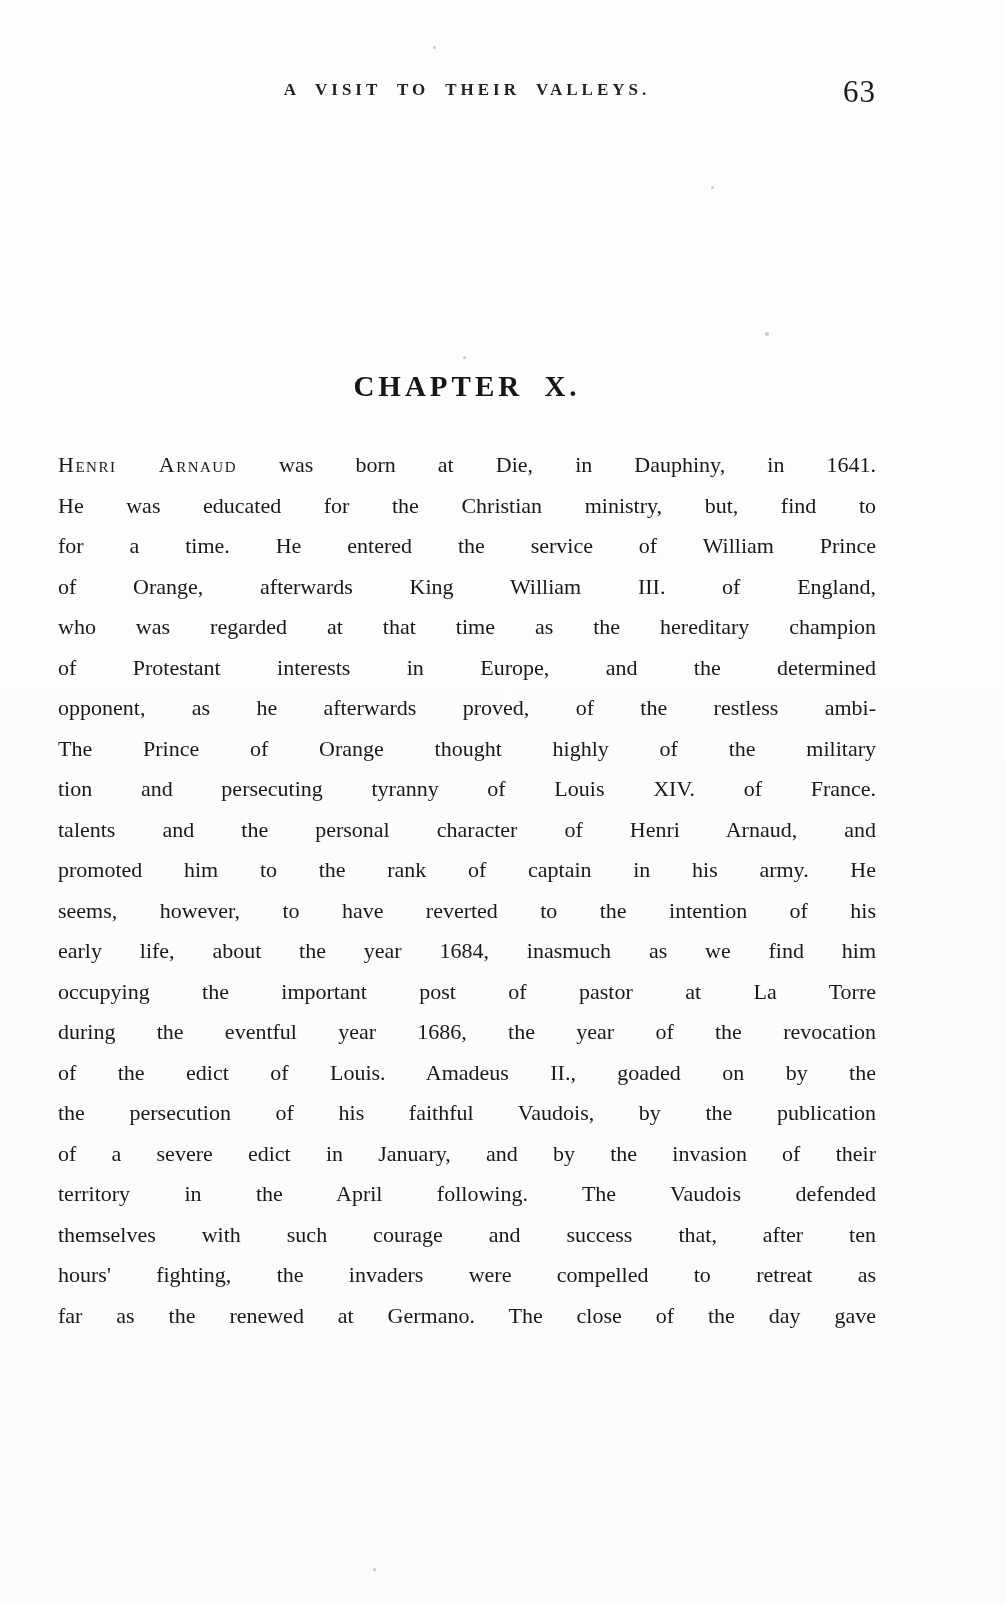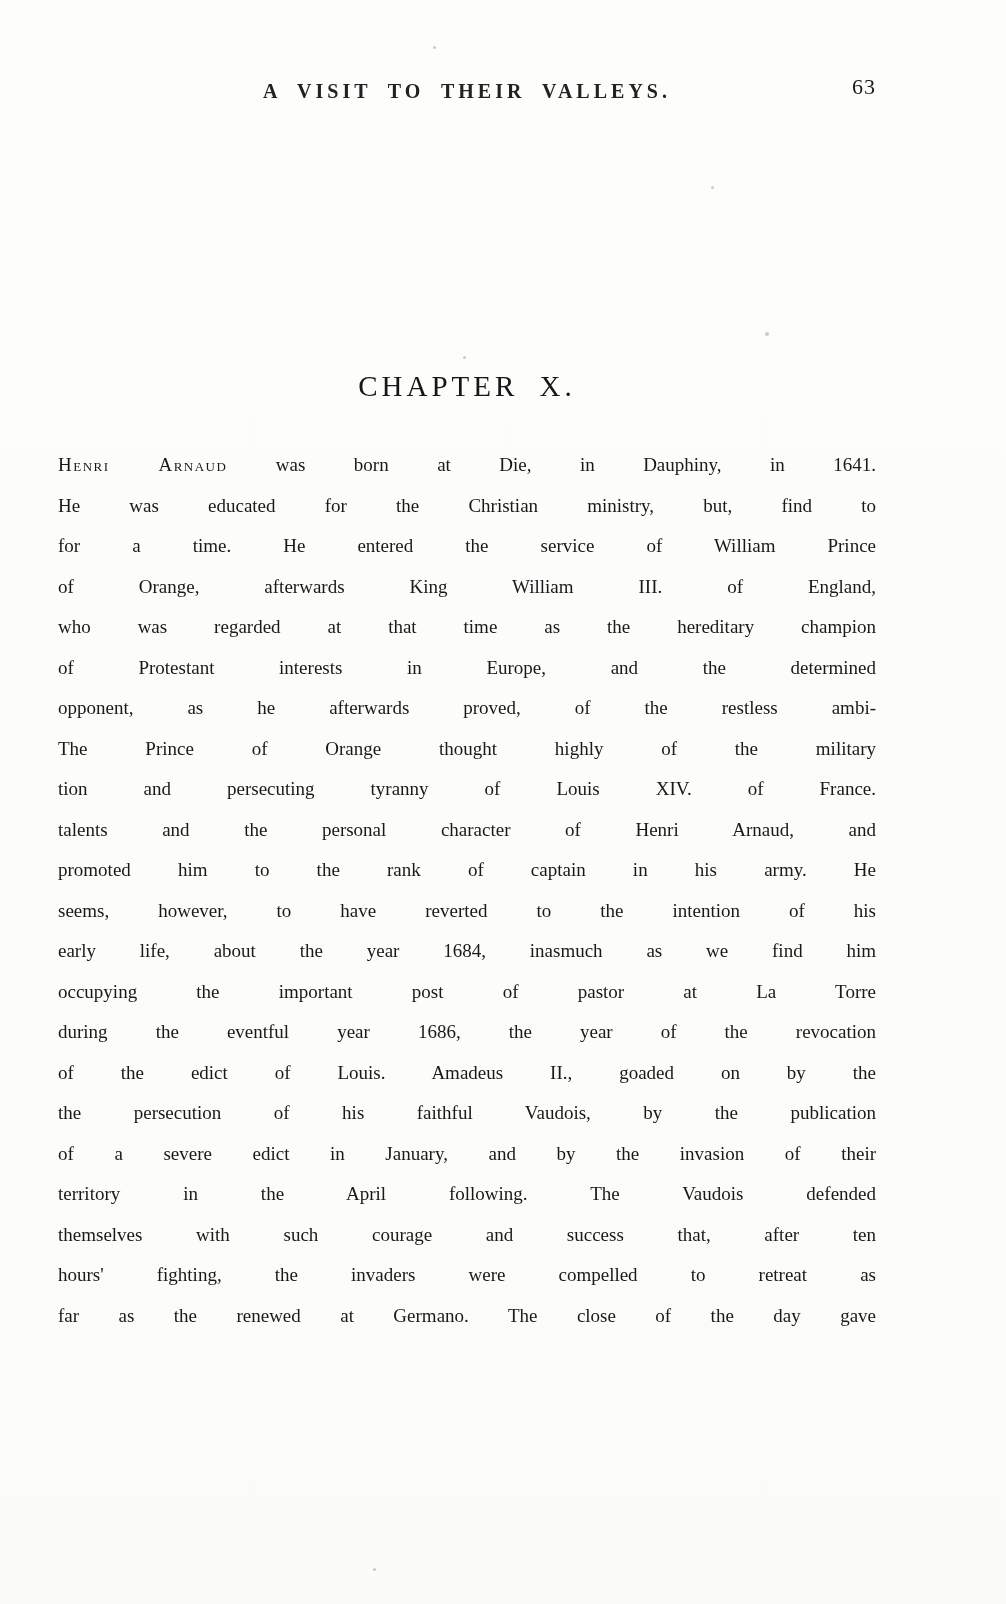--- a/index.html
+++ b/index.html
@@ -22,46 +22,46 @@
     box-sizing: border-box;
     background: linear-gradient(180deg, #fdfdfc 0%, #fcfcfa 60%, #fbfbf9 100%);
   }
   .header {
     position: relative;
     height: 32px;
   }
   .running-title {
     display: block;
     text-align: center;
-    font-size: 20px;
+    font-size: 17px;
     font-weight: bold;
     letter-spacing: 4px;
     word-spacing: 8px;
     color: #222;
   }
   .page-number {
     position: absolute;
     right: 0;
     top: -6px;
-    font-size: 22px;
+    font-size: 31px;
     letter-spacing: 1px;
     color: #1b1b1b;
   }
   .chapter-heading {
     margin: 258px 0 0 0;
     text-align: center;
     font-size: 29px;
-    font-weight: normal;
+    font-weight: bold;
     letter-spacing: 4px;
     word-spacing: 10px;
     color: #161616;
   }
   .body-text {
     margin-top: 42px;
-    font-size: 19px;
+    font-size: 22px;
   }
   .line {
     line-height: 40.5px;
     text-align: justify;
     text-align-last: justify;
     -moz-text-align-last: justify;
     color: #191919;
   }
   .smallcaps {
     font-variant: small-caps;

